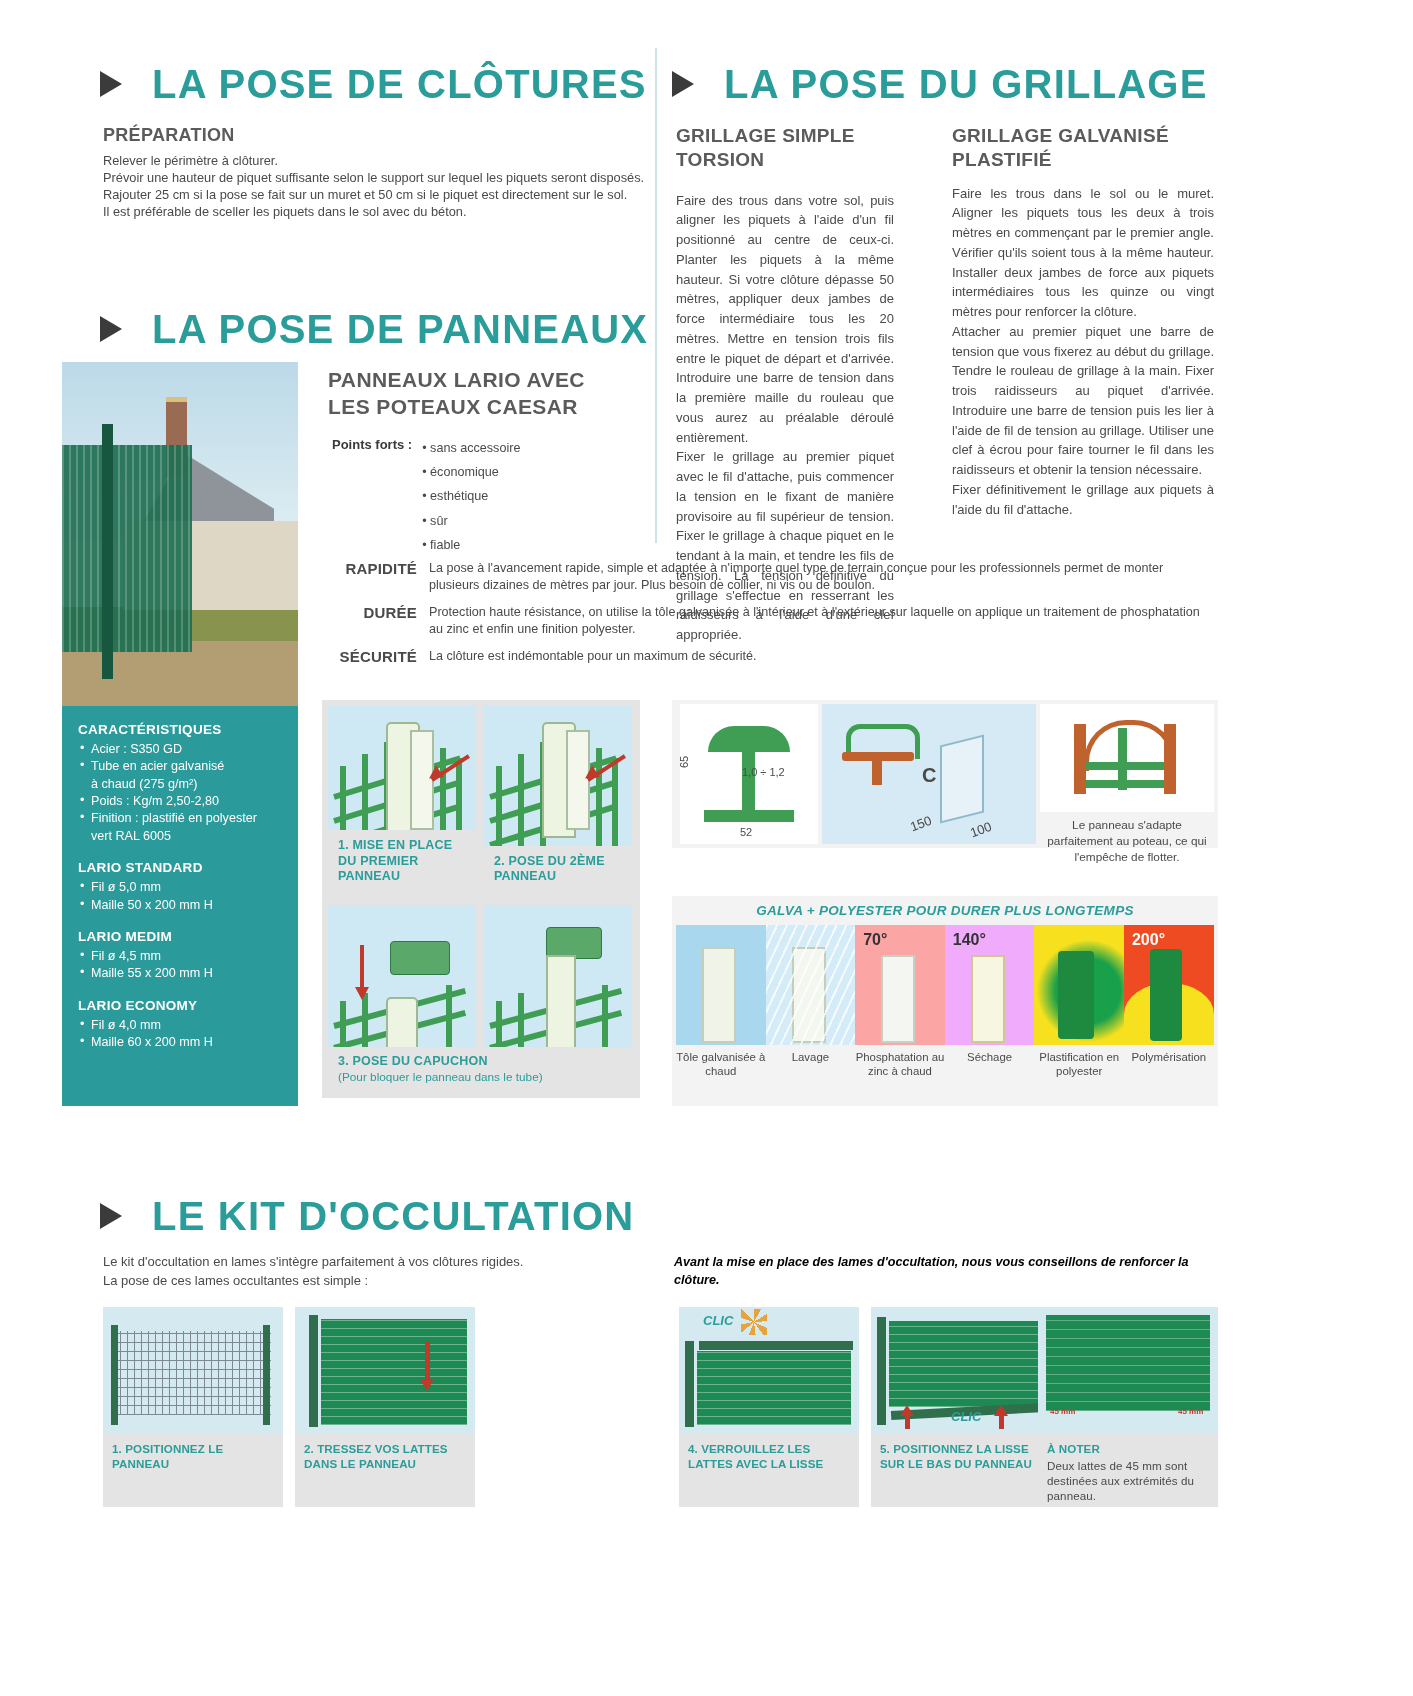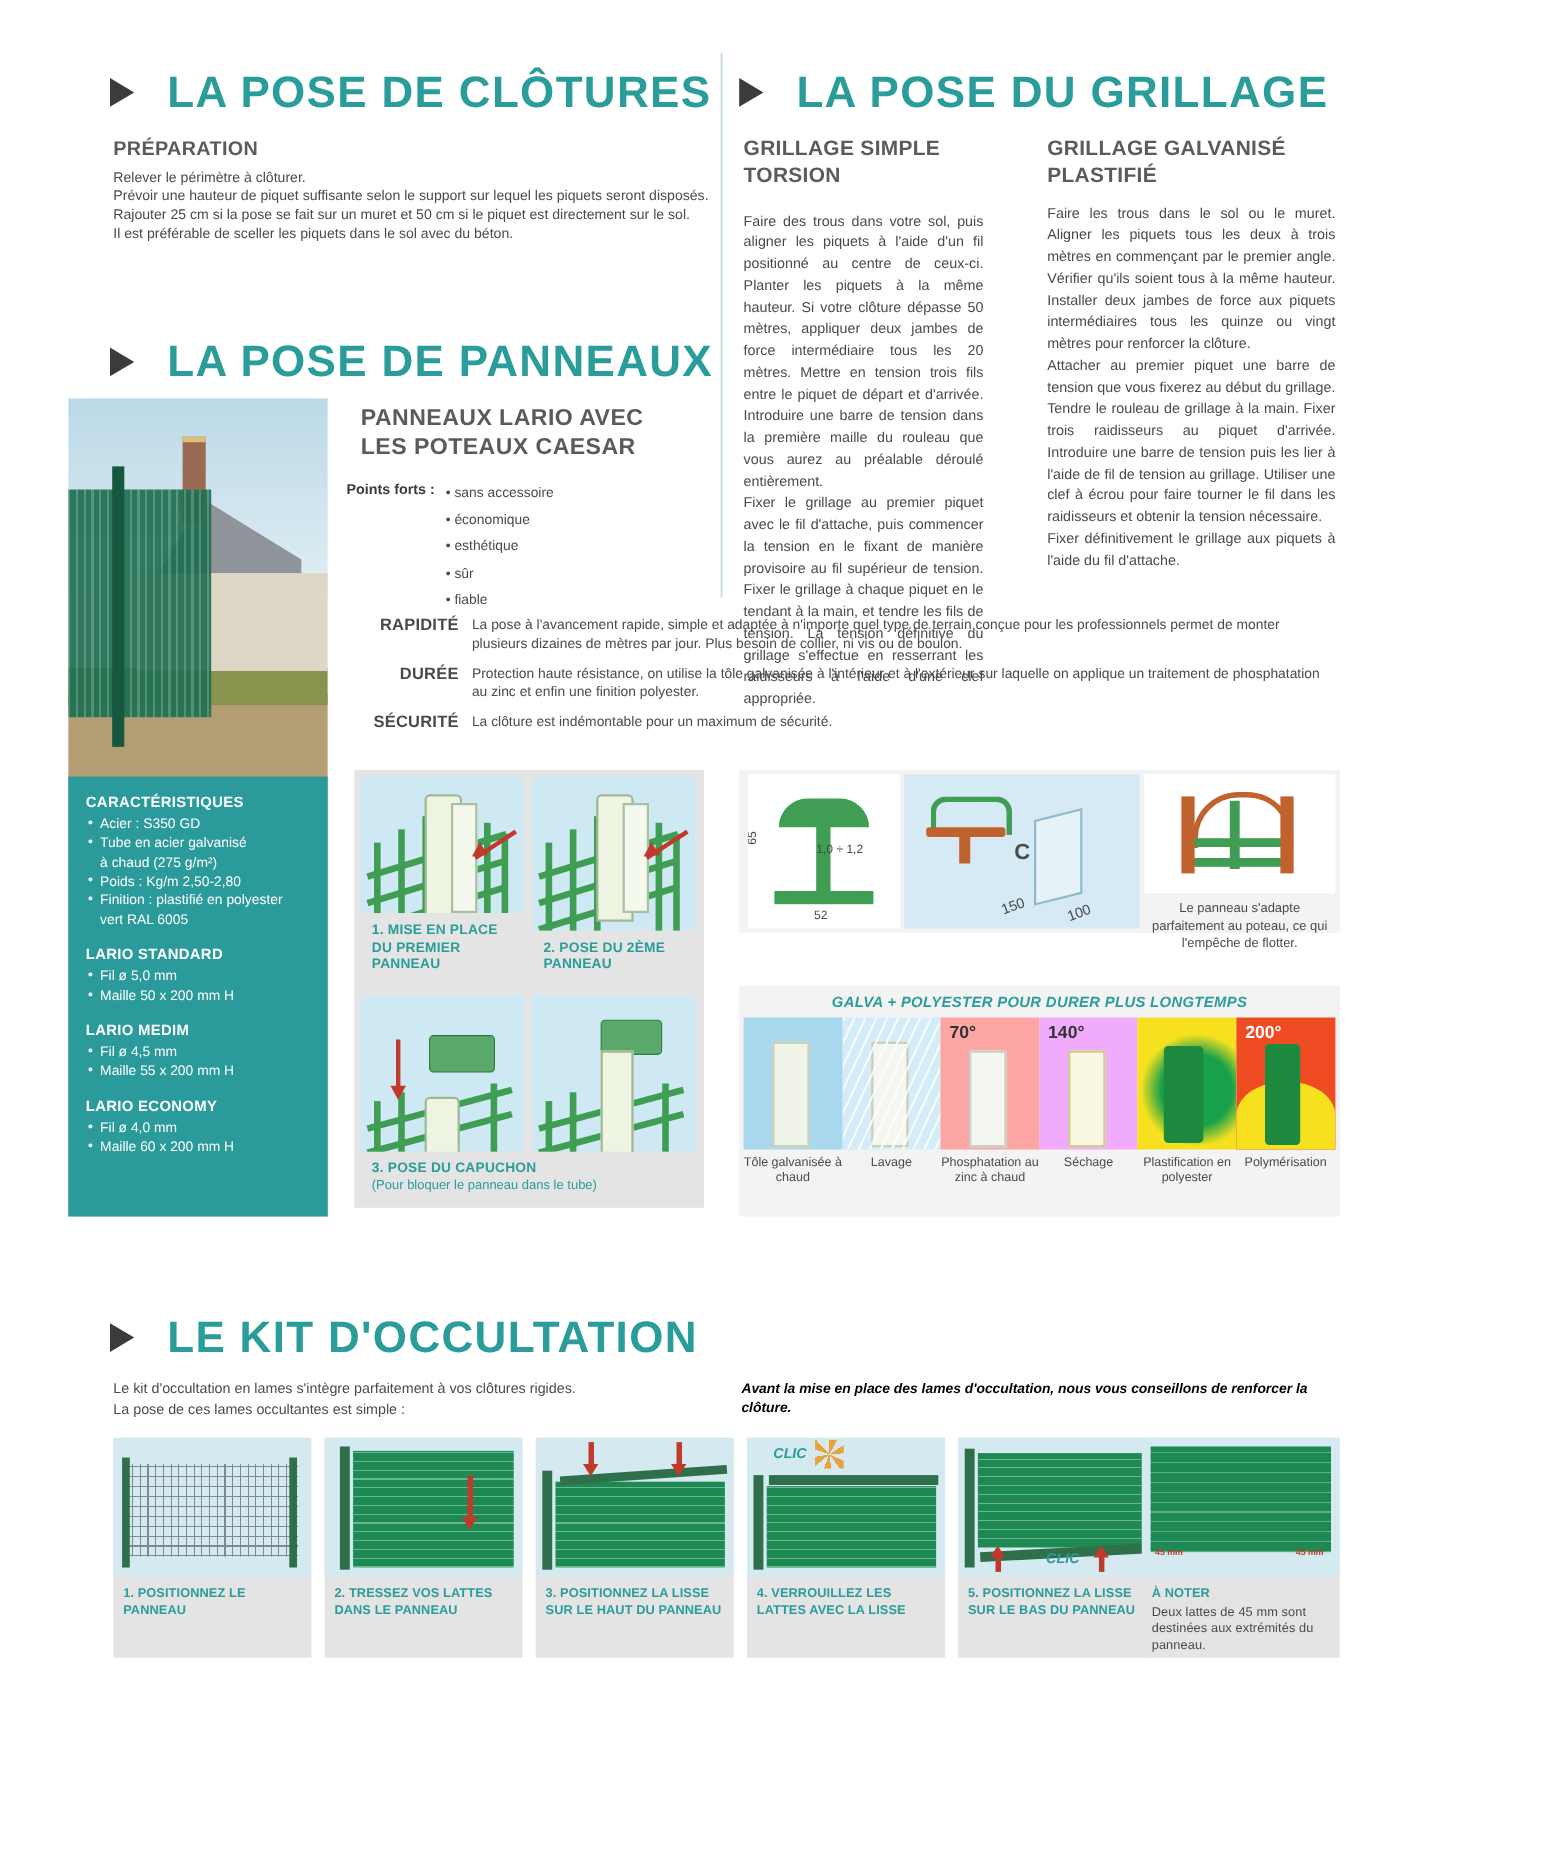--- a/index.html
+++ b/index.html
@@ -140,21 +140,21 @@
     <div class="chimney"></div>
     <div class="wall"></div>
     <div class="fence"></div>
     <div class="post"></div>
   </div>
 
   <div class="abs" style="left:328px;top:366px;width:300px;">
     <div style="font-size:21px;font-weight:bold;color:#5b5b5b;line-height:1.3;letter-spacing:.4px;">PANNEAUX LARIO AVEC LES POTEAUX CAESAR</div>
   </div>
 
-  <div class="abs" style="left:315px;top:436px;">
+  <div class="abs" style="left:332px;top:436px;">
     <div style="display:flex;gap:10px;">
       <div style="font-size:13px;font-weight:bold;color:#3a3a3a;white-space:nowrap;padding-top:1px;">Points forts :</div>
       <div>
         <div style="font-size:12.6px;line-height:1.92;color:#4a4a4a;">
           <div>•&nbsp;<span>sans accessoire</span></div>
           <div>•&nbsp;<span>économique</span></div>
           <div>•&nbsp;<span>esthétique</span></div>
           <div>•&nbsp;<span>sûr</span></div>
           <div>•&nbsp;<span>fiable</span></div>
         </div>
@@ -374,33 +374,20 @@
     <div class="pic">
       <div style="position:absolute;left:26px;top:12px;right:8px;bottom:8px;background:#1d8a54;"></div>
       <div style="position:absolute;left:26px;top:12px;right:8px;bottom:8px;background:repeating-linear-gradient(0deg, rgba(255,255,255,.35) 0 1px, rgba(0,0,0,0) 1px 8px);"></div>
       <div class="slat" style="left:14px;top:8px;width:9px;height:112px;background:#2f6f4c;"></div>
       <div class="arrow-red" style="left:130px;top:34px;width:5px;height:40px;"></div>
       <div class="arrow-head" style="left:125px;top:72px;border-top:12px solid #c0392b;border-left:7px solid transparent;border-right:7px solid transparent;"></div>
     </div>
     <div class="cap">2. TRESSEZ VOS LATTES DANS LE PANNEAU</div>
   </div>
 
-  <div class="oc" style="left:487px;top:1307px;width:180px;height:200px;">
-    <div class="pic">
-      <div style="position:absolute;left:18px;top:40px;right:8px;bottom:8px;background:#1d8a54;"></div>
-      <div style="position:absolute;left:18px;top:40px;right:8px;bottom:8px;background:repeating-linear-gradient(0deg, rgba(255,255,255,.35) 0 1px, rgba(0,0,0,0) 1px 8px);"></div>
-      <div style="position:absolute;left:22px;top:30px;right:6px;height:8px;background:#2f6f4c;transform:rotate(-4deg);"></div>
-      <div class="slat" style="left:6px;top:30px;width:9px;height:90px;background:#2f6f4c;"></div>
-      <div class="arrow-red" style="left:48px;top:4px;width:5px;height:22px;"></div>
-      <div class="arrow-head" style="left:43px;top:24px;border-top:11px solid #c0392b;border-left:7px solid transparent;border-right:7px solid transparent;"></div>
-      <div class="arrow-red" style="left:128px;top:4px;width:5px;height:22px;"></div>
-      <div class="arrow-head" style="left:123px;top:24px;border-top:11px solid #c0392b;border-left:7px solid transparent;border-right:7px solid transparent;"></div>
-    </div>
-    <div class="cap">3. POSITIONNEZ LA LISSE SUR LE HAUT DU PANNEAU</div>
-  </div>
 
   <div class="oc" style="left:679px;top:1307px;width:180px;height:200px;">
     <div class="pic">
       <div style="position:absolute;left:18px;top:44px;right:8px;bottom:8px;background:#1d8a54;"></div>
       <div style="position:absolute;left:18px;top:44px;right:8px;bottom:8px;background:repeating-linear-gradient(0deg, rgba(255,255,255,.35) 0 1px, rgba(0,0,0,0) 1px 8px);"></div>
       <div style="position:absolute;left:20px;top:34px;right:6px;height:9px;background:#2f6f4c;"></div>
       <div class="slat" style="left:6px;top:34px;width:9px;height:86px;background:#2f6f4c;"></div>
       <div style="position:absolute;left:24px;top:6px;font-size:13px;font-weight:bold;font-style:italic;color:#2a9d9a;">CLIC</div>
       <div style="position:absolute;left:62px;top:2px;width:26px;height:26px;background:
         conic-gradient(from 0deg,#e8a33d 0 8%, rgba(0,0,0,0) 8% 16%, #e8a33d 16% 24%, rgba(0,0,0,0) 24% 32%, #e8a33d 32% 40%, rgba(0,0,0,0) 40% 48%, #e8a33d 48% 56%, rgba(0,0,0,0) 56% 64%, #e8a33d 64% 72%, rgba(0,0,0,0) 72% 80%, #e8a33d 80% 88%, rgba(0,0,0,0) 88% 100%);"></div>

